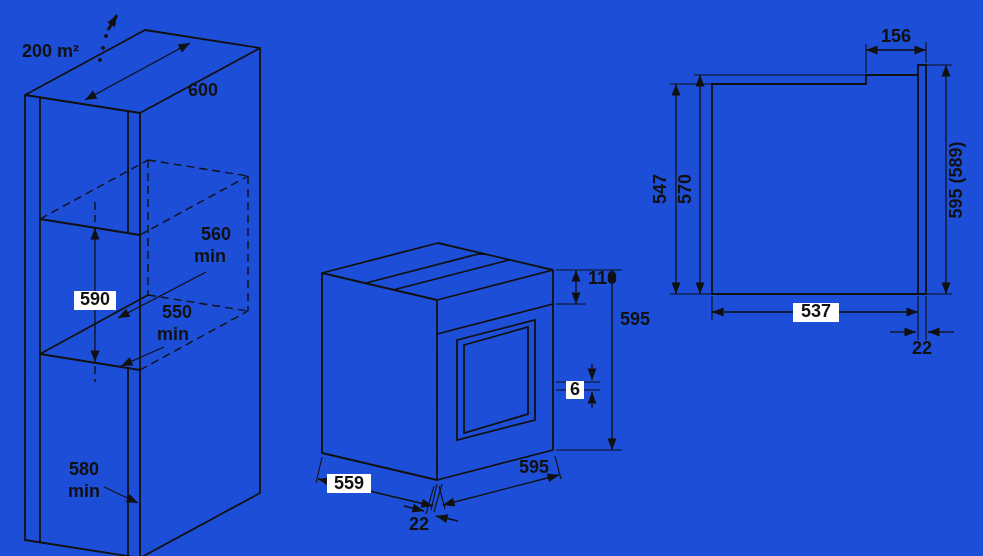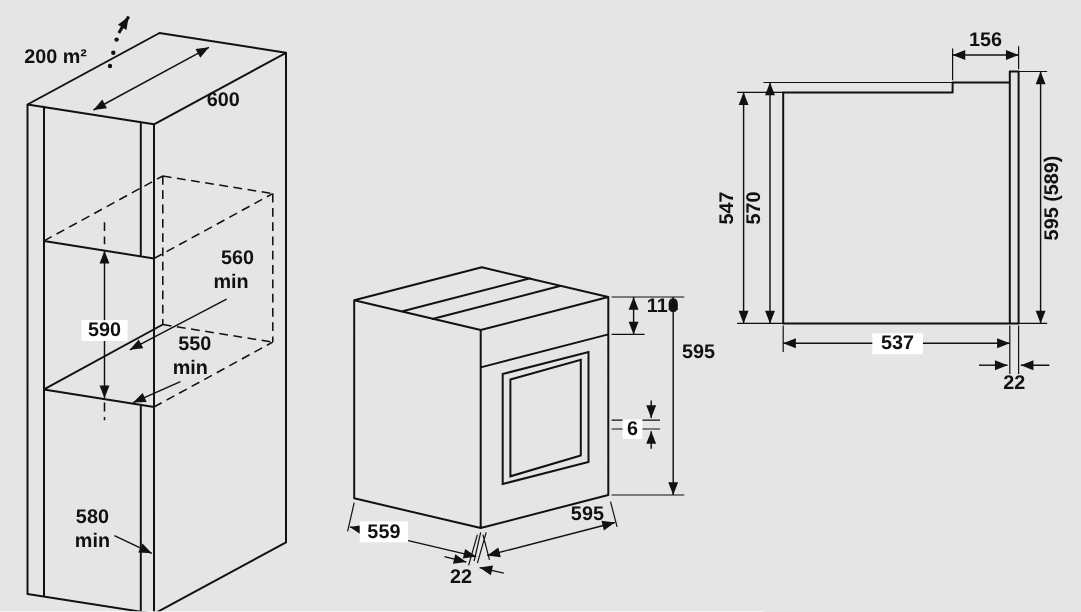--- a/index.html
+++ b/index.html
@@ -1,17 +1,17 @@
 <!DOCTYPE html>
 <html><head>
 <meta charset="utf-8">
 <style>
   html,body{margin:0;padding:0;background:#fff;}
   .canvas{
-    width:983px;height:556px;background:#e5e5e5;position:relative;overflow:hidden;
+    width:983px;height:556px;background:#1d4ed8;position:relative;overflow:hidden;
     font-family:"Liberation Sans", sans-serif;
   }
   svg{display:block;}
   svg text{
     font-family:"Liberation Sans", sans-serif;
     font-size:18px;font-weight:700;fill:#111;
   }
   .obj{stroke:#111;stroke-width:1.8;fill:none;stroke-linecap:round;}
   .hid{stroke:#111;stroke-width:1.4;fill:none;stroke-dasharray:8 5;}
   .dim{stroke:#111;stroke-width:1.3;fill:none;}

